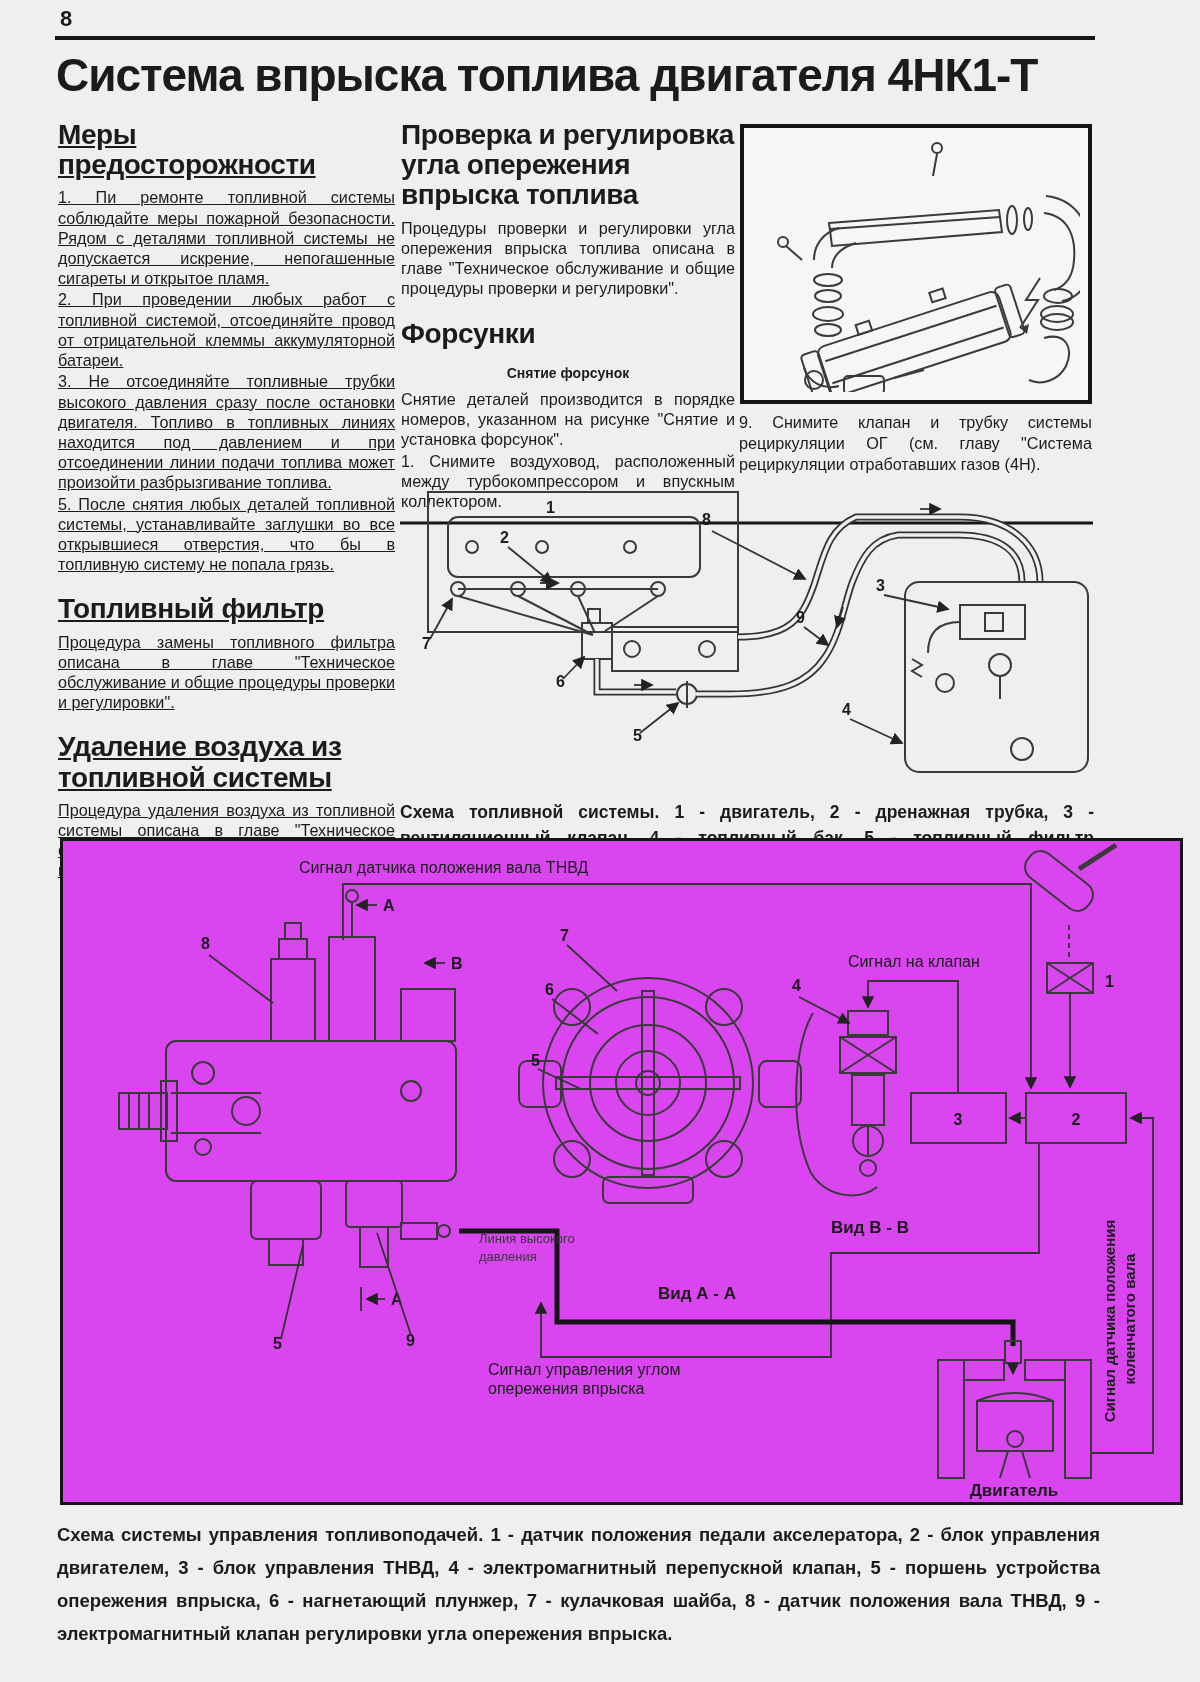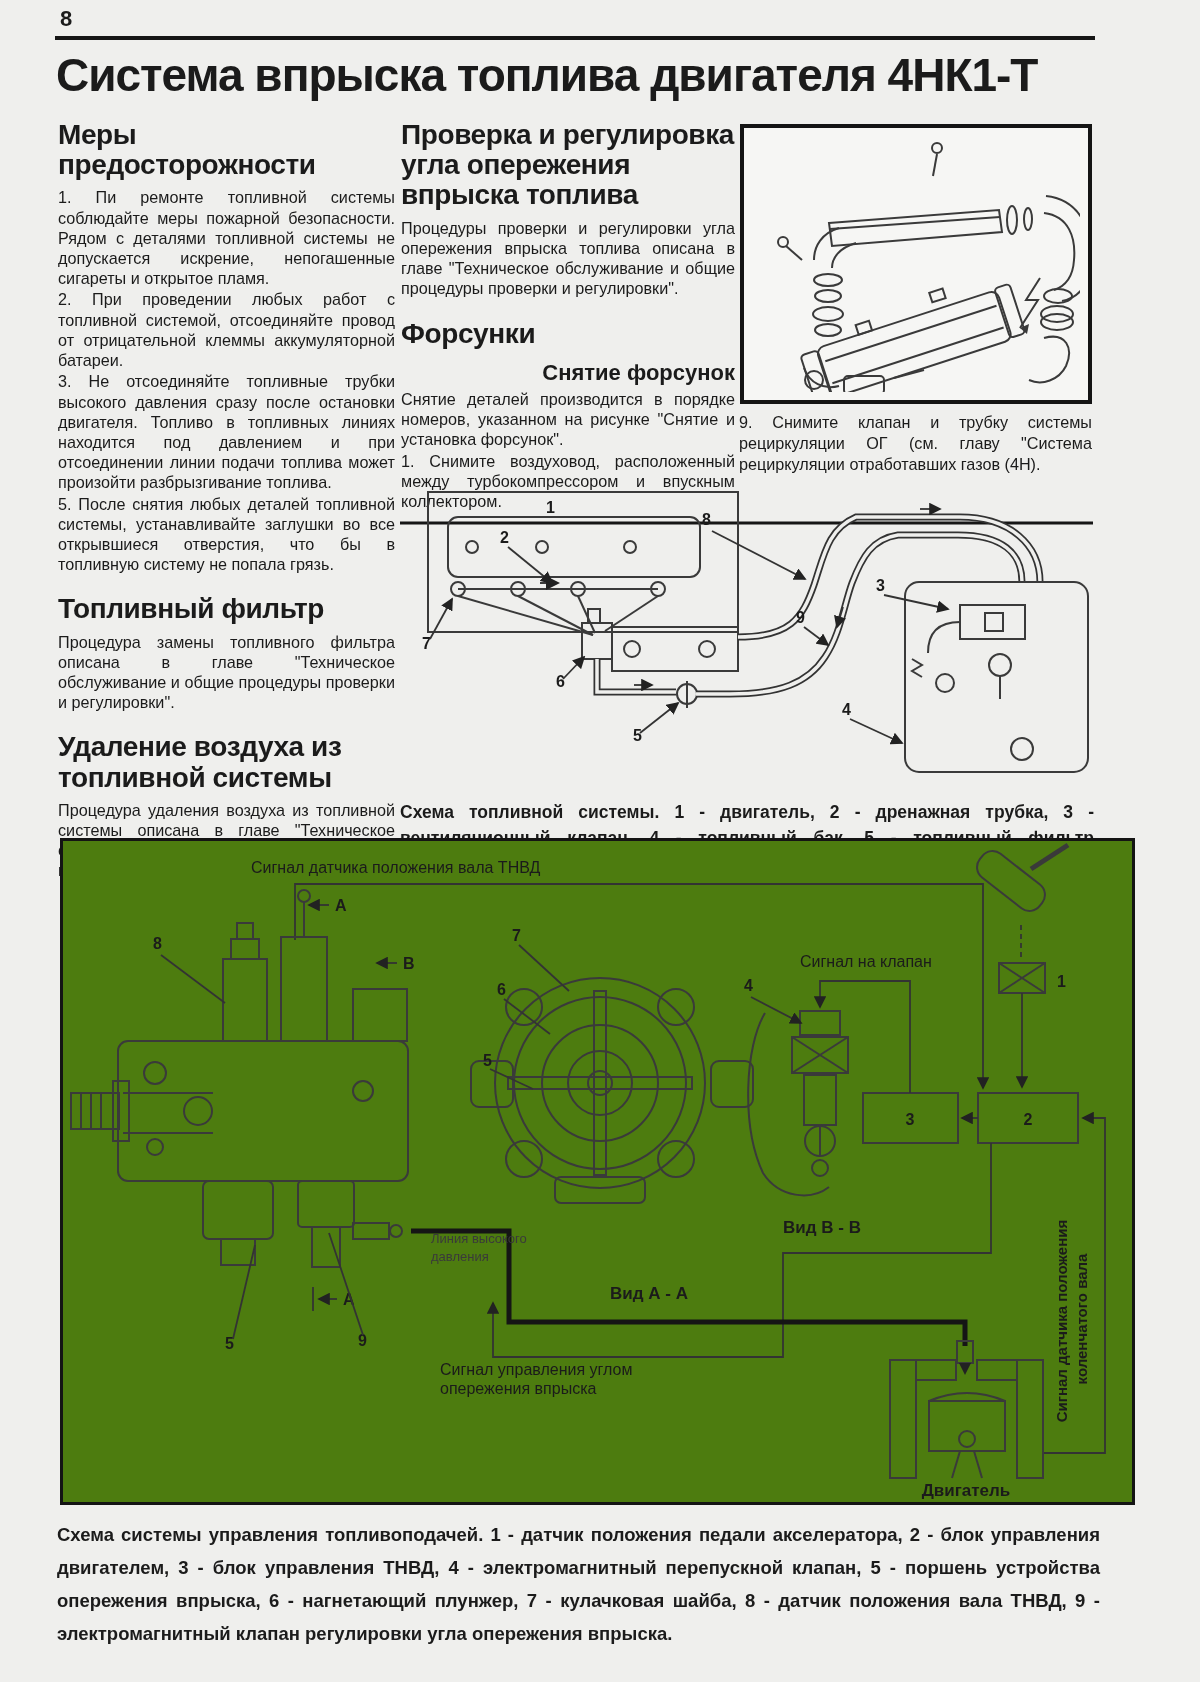--- a/index.html
+++ b/index.html
@@ -7,32 +7,32 @@
     width:1200px;height:1682px;position:relative;
     background:#efefed;
     font-family:"Liberation Sans",sans-serif;
     color:#1b1b1b;overflow:hidden;
   }
   .abs{position:absolute;}
   #page-num{left:60px;top:6px;font-size:22px;font-weight:bold;}
   #top-rule{left:55px;top:36px;width:1040px;height:4px;background:#161616;}
   #page-title{left:56px;top:48px;width:1044px;font-size:46px;font-weight:bold;letter-spacing:-1px;white-space:nowrap;}
   .col{line-height:20.2px;font-size:16.2px;text-align:justify;}
-  #col-left{left:58px;top:120px;width:337px;}
+  #col-left{left:58px;top:120px;width:337px;text-decoration:underline;}
   #col-mid{left:401px;top:120px;width:334px;}
   .h1{font-size:28px;font-weight:bold;line-height:1.08;letter-spacing:-0.4px;margin:0 0 7px 0;text-align:left;}
-  .h2{font-size:22px;font-weight:bold;margin:14px 0 6px 0;text-align:right;}
+  .h2{font-size:14px;font-weight:bold;margin:14px 0 6px 0;text-align:center;}
   .mt{margin-top:20px;}
   p.body{margin:0;}
   p.body + p.body{margin-top:1px;}
   #photo-frame{left:740px;top:124px;width:344px;height:272px;border:4px solid #141414;background:#f6f6f4;}
   #photo-caption{left:739px;top:412px;width:353px;font-size:16.2px;line-height:21px;text-align:justify;}
   #fuel-svg{left:400px;top:487px;}
   #fuel-caption{left:400px;top:799px;width:694px;font-weight:bold;font-size:17.5px;line-height:26px;text-align:justify;}
-  #ctrl-frame{left:60px;top:838px;width:1069px;height:661px;border:3px solid #141414;background:#4d7c0f;}
+  #ctrl-frame{left:60px;top:838px;width:1069px;height:661px;border:3px solid #141414;background:#d946ef;padding-left:48px;}
   #ctrl-caption{left:57px;top:1518px;width:1043px;font-weight:bold;font-size:18.5px;line-height:33px;text-align:justify;}
   svg text{fill:#1b1b1b;}
   .lab{font-size:16px;}
   .lab-sm{font-size:13px;fill:#3a3a3a;}
   .lab-b{font-size:17px;font-weight:bold;}
   .digit{font-size:16px;font-weight:bold;}
   .ln{stroke:#333;stroke-width:1.8;fill:none;}
   .shape{stroke:#3a3a3a;stroke-width:2;fill:none;}
   .thick{stroke:#151515;stroke-width:5;fill:none;}
 </style>

